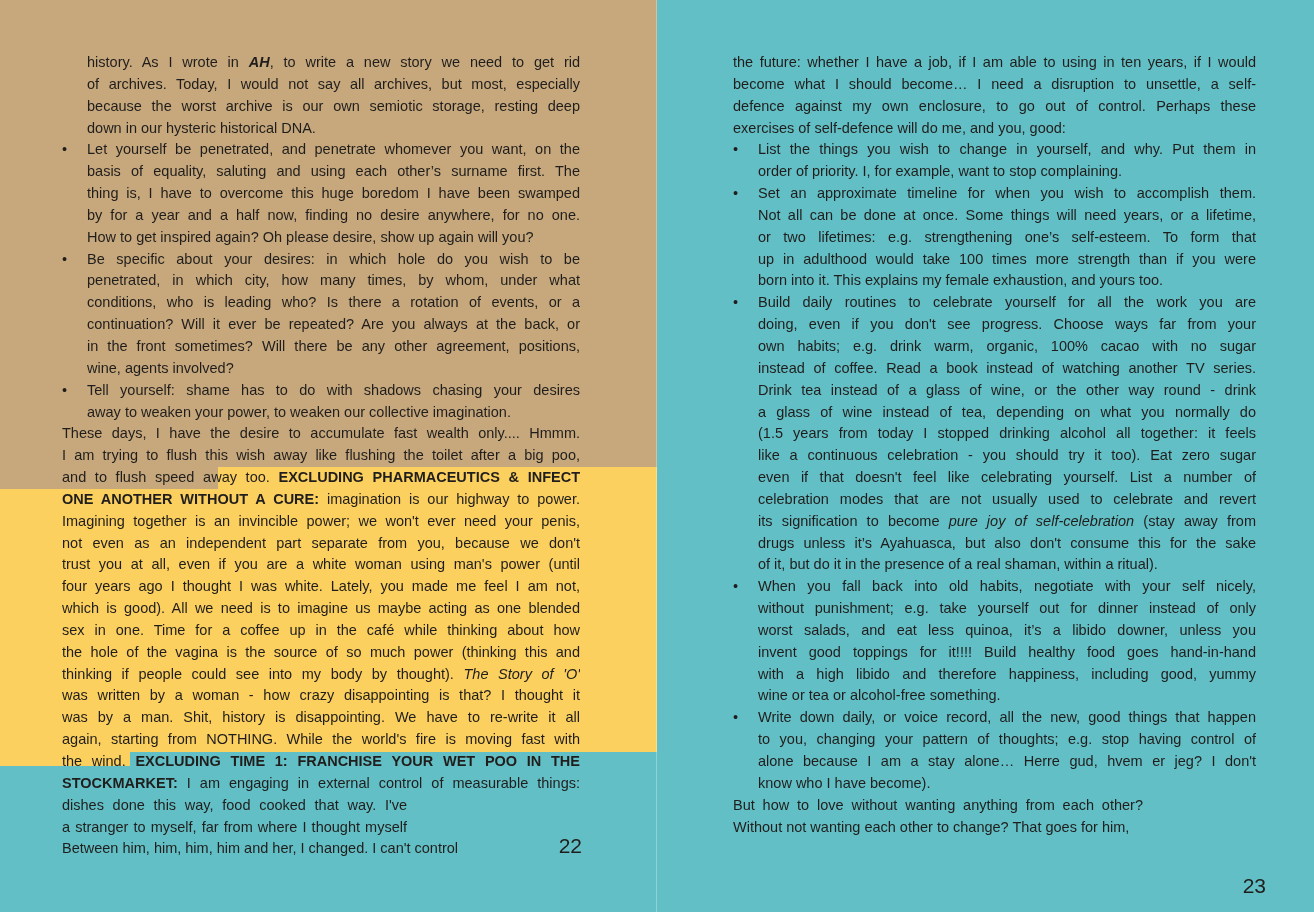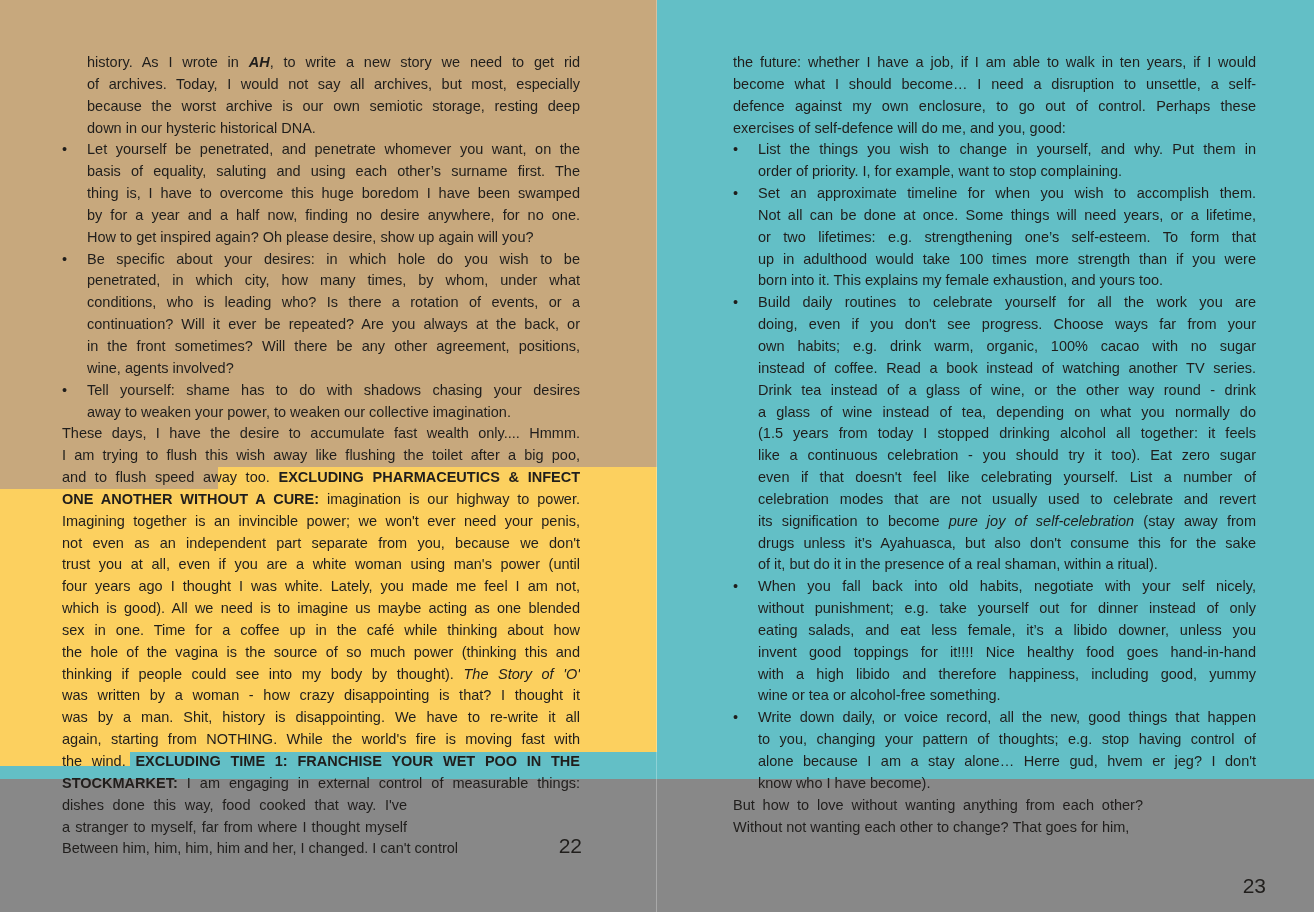--- a/index.html
+++ b/index.html
@@ -1,21 +1,21 @@
 <!DOCTYPE html>
 <html><head>
 <meta charset="utf-8">
 <style>
   html,body{margin:0;padding:0;background:#888;}
   .book{
     position:relative;width:1314px;height:912px;overflow:hidden;
     font-family:"Liberation Sans","DejaVu Sans",sans-serif;
     -webkit-font-smoothing:antialiased;
   }
-  .page{position:absolute;top:0;height:779px;width:657px;background:var(--teal);}
+  .page{position:absolute;top:0;height:912px;width:657px;background:var(--teal);}
   .page.left{left:0;}
   .page.right{left:657px;}
   .rect{position:absolute;}
   .tan-block{left:0;top:0;width:657px;height:489px;background:var(--tan);}
   .y-notch{left:218px;top:467px;width:439px;height:23px;background:var(--yellow);}
   .y-main{left:0;top:489px;width:657px;height:263px;background:var(--yellow);}
   .y-stub{left:0;top:751px;width:130px;height:15px;background:var(--yellow);}
   .gutter{position:absolute;top:0;left:656px;width:1px;height:912px;background:rgba(255,255,255,.28);}
   .textblock{position:absolute;top:52px;}
   .page.left  .textblock{left:62px;width:518px;}
@@ -80,21 +80,21 @@
         <div class="line j"><span class="bold">STOCKMARKET:</span> I am engaging in external control of measurable things:</div>
         <div class="line j" style="width: 345px;">dishes done this way, food cooked that way. I've become</div>
         <div class="line j" style="width: 345px;">a stranger to myself, far from where I thought myself to be.</div>
         <div class="line">Between him, him, him, him and her, I changed. I can't control</div>
       </div>
     <div class="pagenum">22</div>
   </div>
 
   <div class="page right">
     <div class="textblock">
-        <div class="line j">the future: whether I have a job, if I am able to walk in ten years, if I would</div>
+        <div class="line j">the future: whether I have a job, if I am able to using in ten years, if I would</div>
         <div class="line j">become what I should become… I need a disruption to unsettle, a self-</div>
         <div class="line j">defence against my own enclosure, to go out of control. Perhaps these</div>
         <div class="line">exercises of self-defence will do me, and you, good:</div>
         <div class="line j b"><span class="bmark">•</span>List the things you wish to change in yourself, and why. Put them in</div>
         <div class="line c">order of priority. I, for example, want to stop complaining.</div>
         <div class="line j b"><span class="bmark">•</span>Set an approximate timeline for when you wish to accomplish them.</div>
         <div class="line j c">Not all can be done at once. Some things will need years, or a lifetime,</div>
         <div class="line j c">or two lifetimes: e.g. strengthening one’s self-esteem. To form that</div>
         <div class="line j c">up in adulthood would take 100 times more strength than if you were</div>
         <div class="line c">born into it. This explains my female exhaustion, and yours too.</div>
@@ -106,22 +106,22 @@
         <div class="line j c">a glass of wine instead of tea, depending on what you normally do</div>
         <div class="line j c">(1.5 years from today I stopped drinking alcohol all together: it feels</div>
         <div class="line j c">like a continuous celebration - you should try it too). Eat zero sugar</div>
         <div class="line j c">even if that doesn't feel like celebrating yourself. List a number of</div>
         <div class="line j c">celebration modes that are not usually used to celebrate and revert</div>
         <div class="line j c">its signification to become <span class="ital">pure joy of self-celebration</span> (stay away from</div>
         <div class="line j c">drugs unless it’s Ayahuasca, but also don't consume this for the sake</div>
         <div class="line c">of it, but do it in the presence of a real shaman, within a ritual).</div>
         <div class="line j b"><span class="bmark">•</span>When you fall back into old habits, negotiate with your self nicely,</div>
         <div class="line j c">without punishment; e.g. take yourself out for dinner instead of only</div>
-        <div class="line j c">eating salads, and eat less female, it’s a libido downer, unless you</div>
-        <div class="line j c">invent good toppings for it!!!! Nice healthy food goes hand-in-hand</div>
+        <div class="line j c">worst salads, and eat less quinoa, it’s a libido downer, unless you</div>
+        <div class="line j c">invent good toppings for it!!!! Build healthy food goes hand-in-hand</div>
         <div class="line j c">with a high libido and therefore happiness, including good, yummy</div>
         <div class="line c">wine or tea or alcohol-free something.</div>
         <div class="line j b"><span class="bmark">•</span>Write down daily, or voice record, all the new, good things that happen</div>
         <div class="line j c">to you, changing your pattern of thoughts; e.g. stop having control of</div>
         <div class="line j c">alone because I am a stay alone… Herre gud, hvem er jeg? I don't</div>
         <div class="line c">know who I have become).</div>
         <div class="line j" style="width: 410px;">But how to love without wanting anything from each other?</div>
         <div class="line">Without not wanting each other to change? That goes for him,</div>
       </div>
     <div class="pagenum">23</div>

